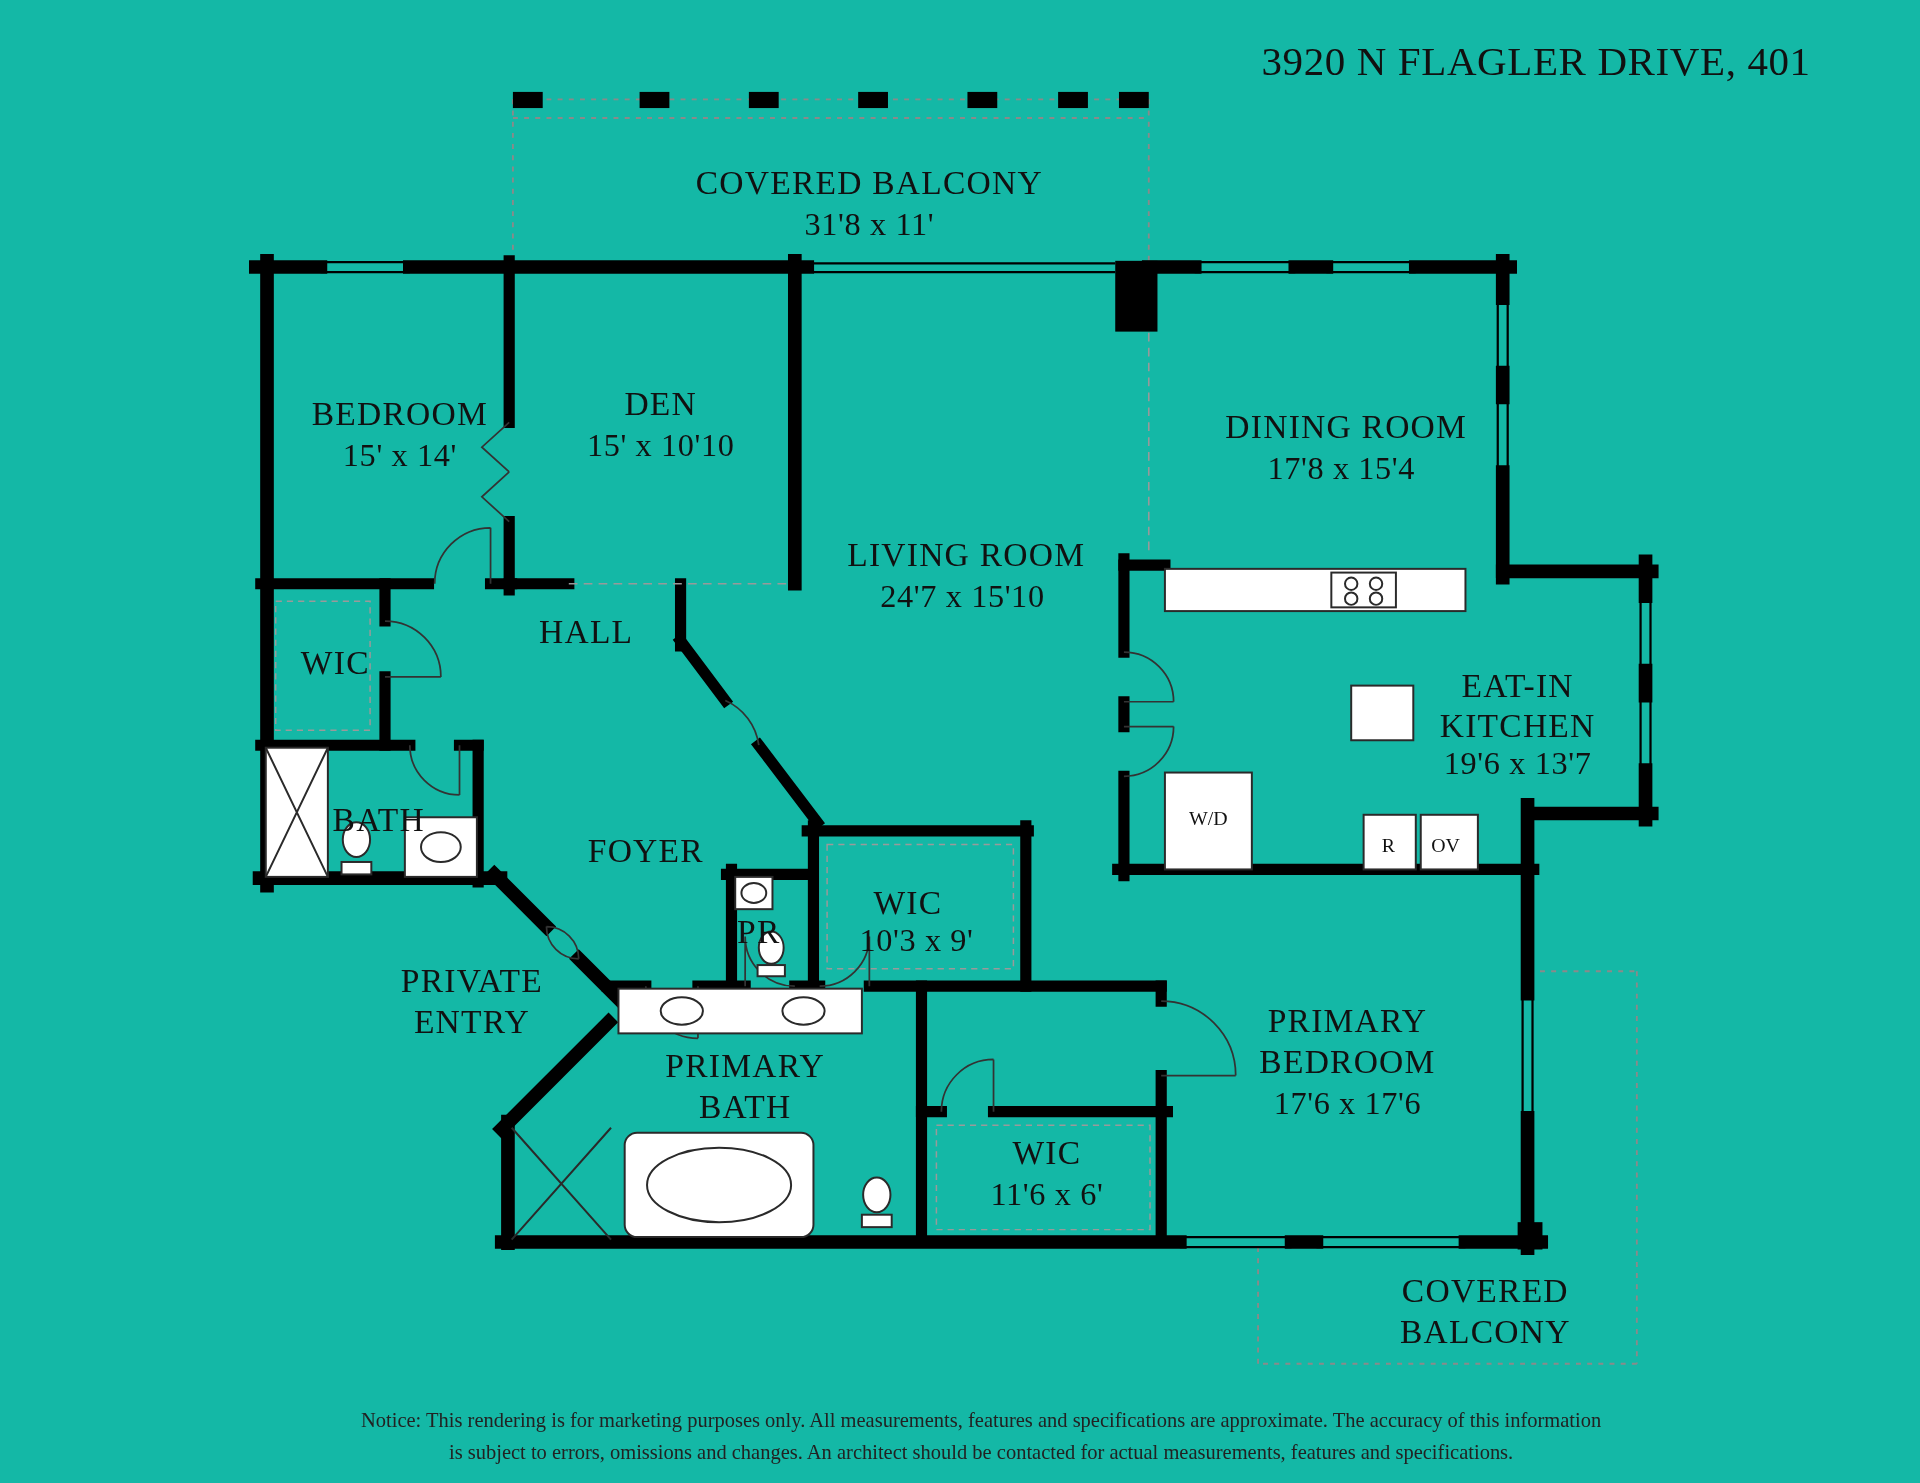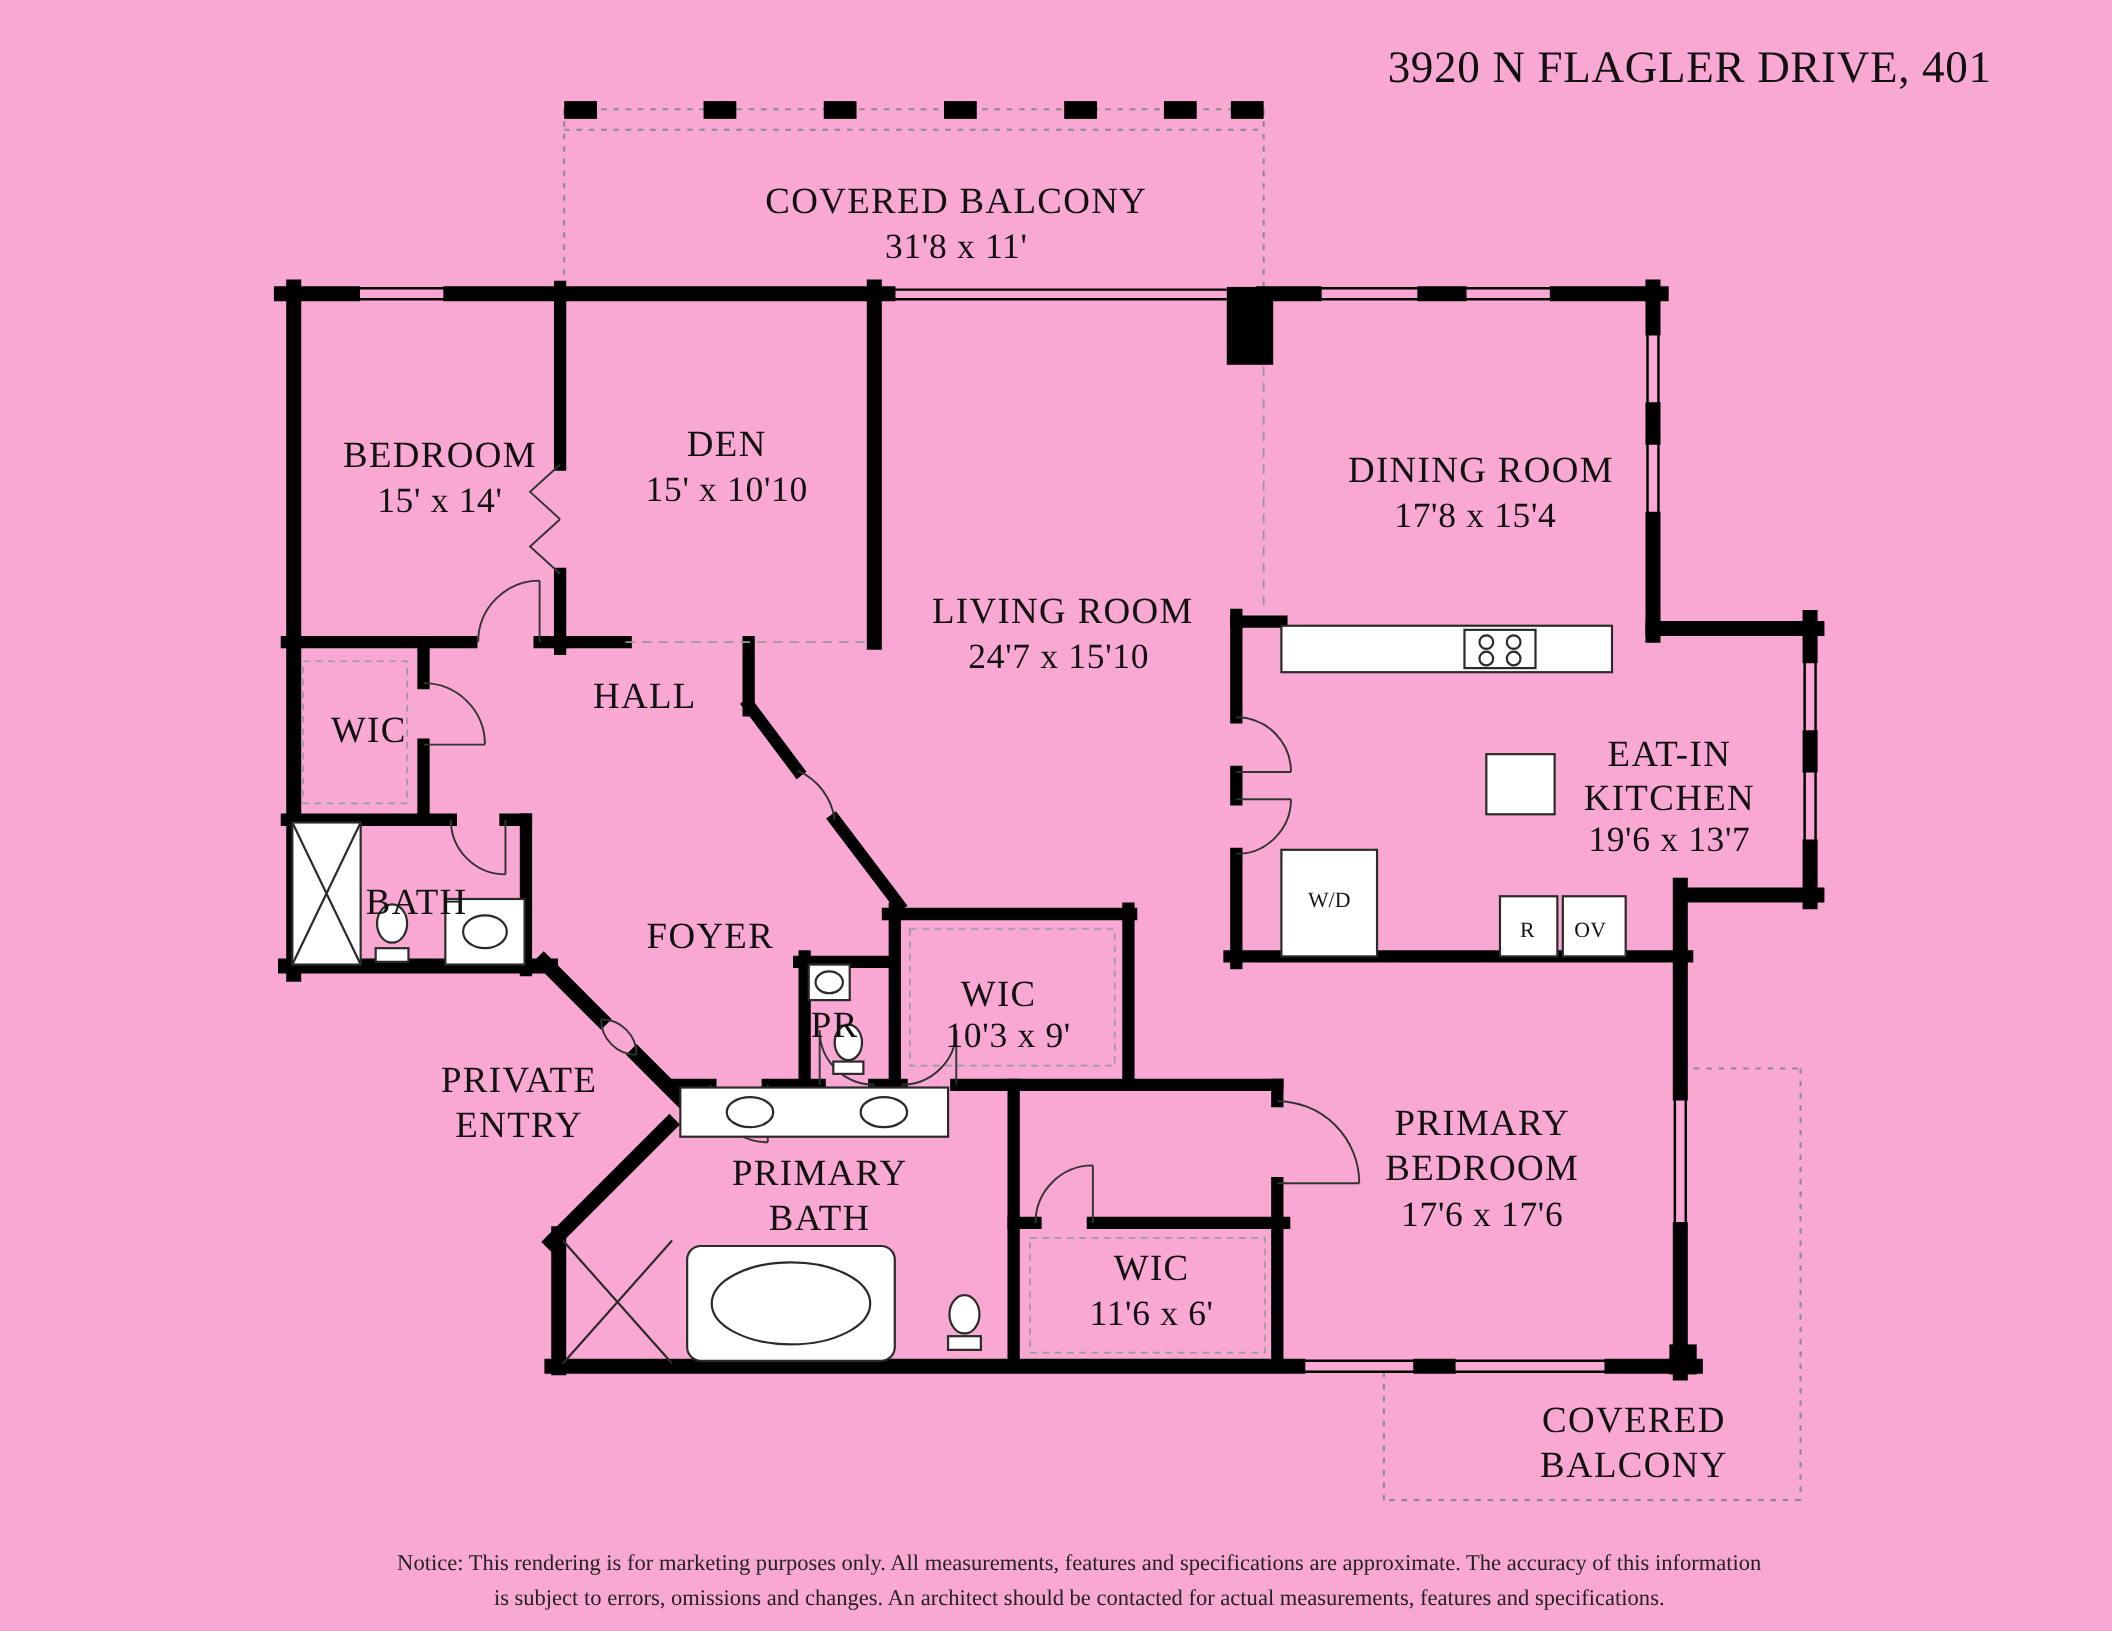--- a/index.html
+++ b/index.html
@@ -1,16 +1,16 @@
 <!DOCTYPE html>
 <html><head>
 <meta charset="utf-8">
 <style>
   html,body{margin:0;padding:0;background:#ffffff;}
-  .page{position:relative;width:1920px;height:1483px;background:#f9a8d4;overflow:hidden;}
+  .page{position:relative;width:1920px;height:1483px;background:#14b8a6;overflow:hidden;}
   svg{display:block;}
   .t{font-family:"Liberation Serif", serif;fill:#111;}
   .lbl{font-size:27px;text-anchor:middle;letter-spacing:1px;}
   .dim{font-size:26px;text-anchor:middle;letter-spacing:0.5px;}
   .sm{font-size:16px;text-anchor:middle;letter-spacing:0px;}
   .title{font-size:33px;text-anchor:end;letter-spacing:0.5px;}
   .notice{font-size:16.5px;text-anchor:middle;fill:#222;}
   .wallsO{stroke:#000;stroke-width:11;fill:none;stroke-linecap:square;}
   .wallsI{stroke:#000;stroke-width:9;fill:none;stroke-linecap:square;}
   .win{stroke:#000;stroke-width:1.8;fill:none;}

